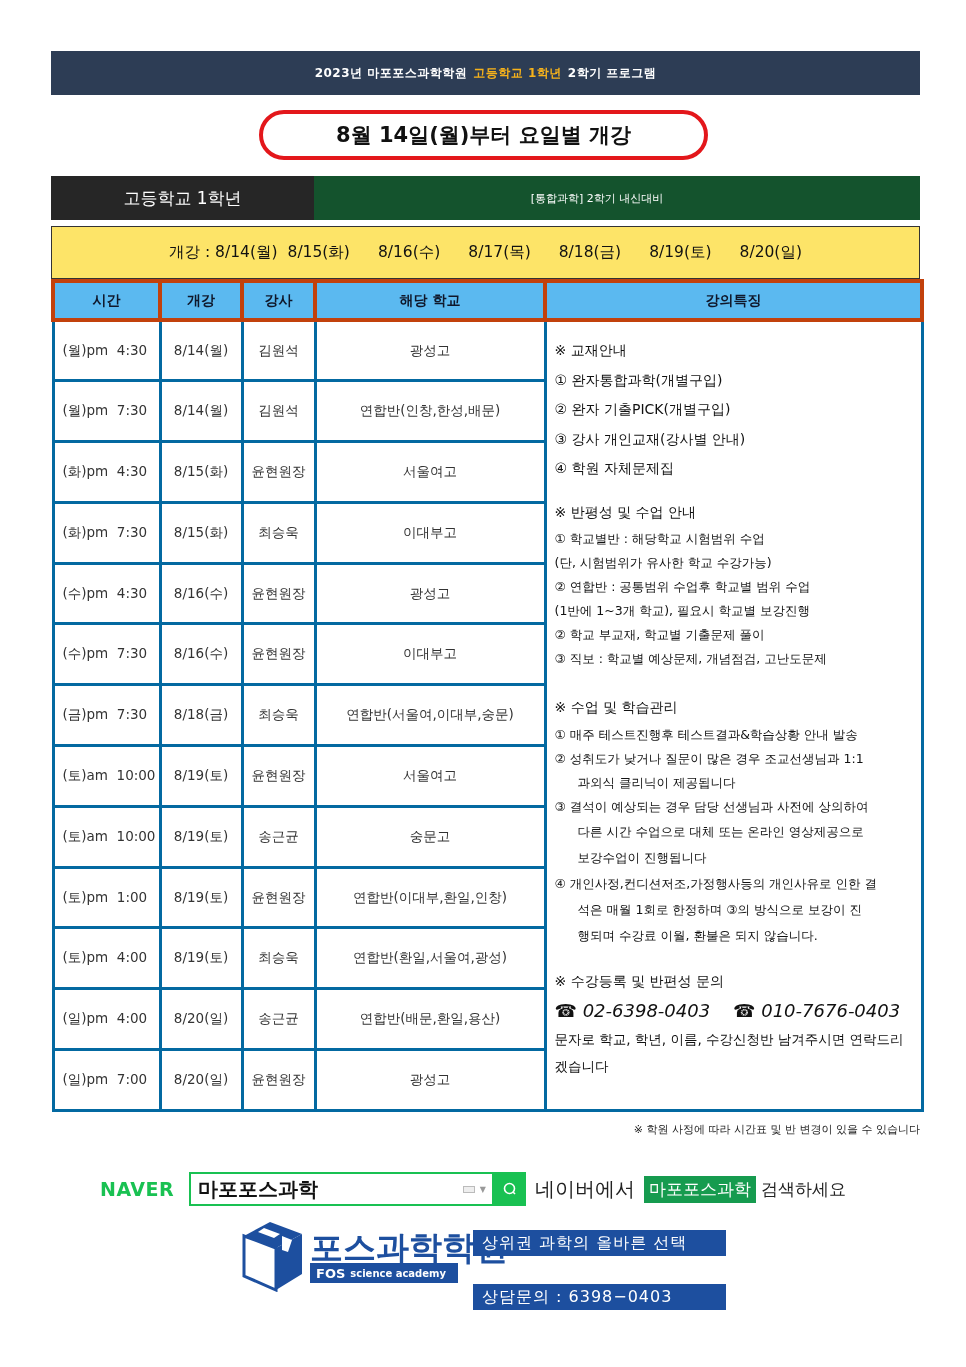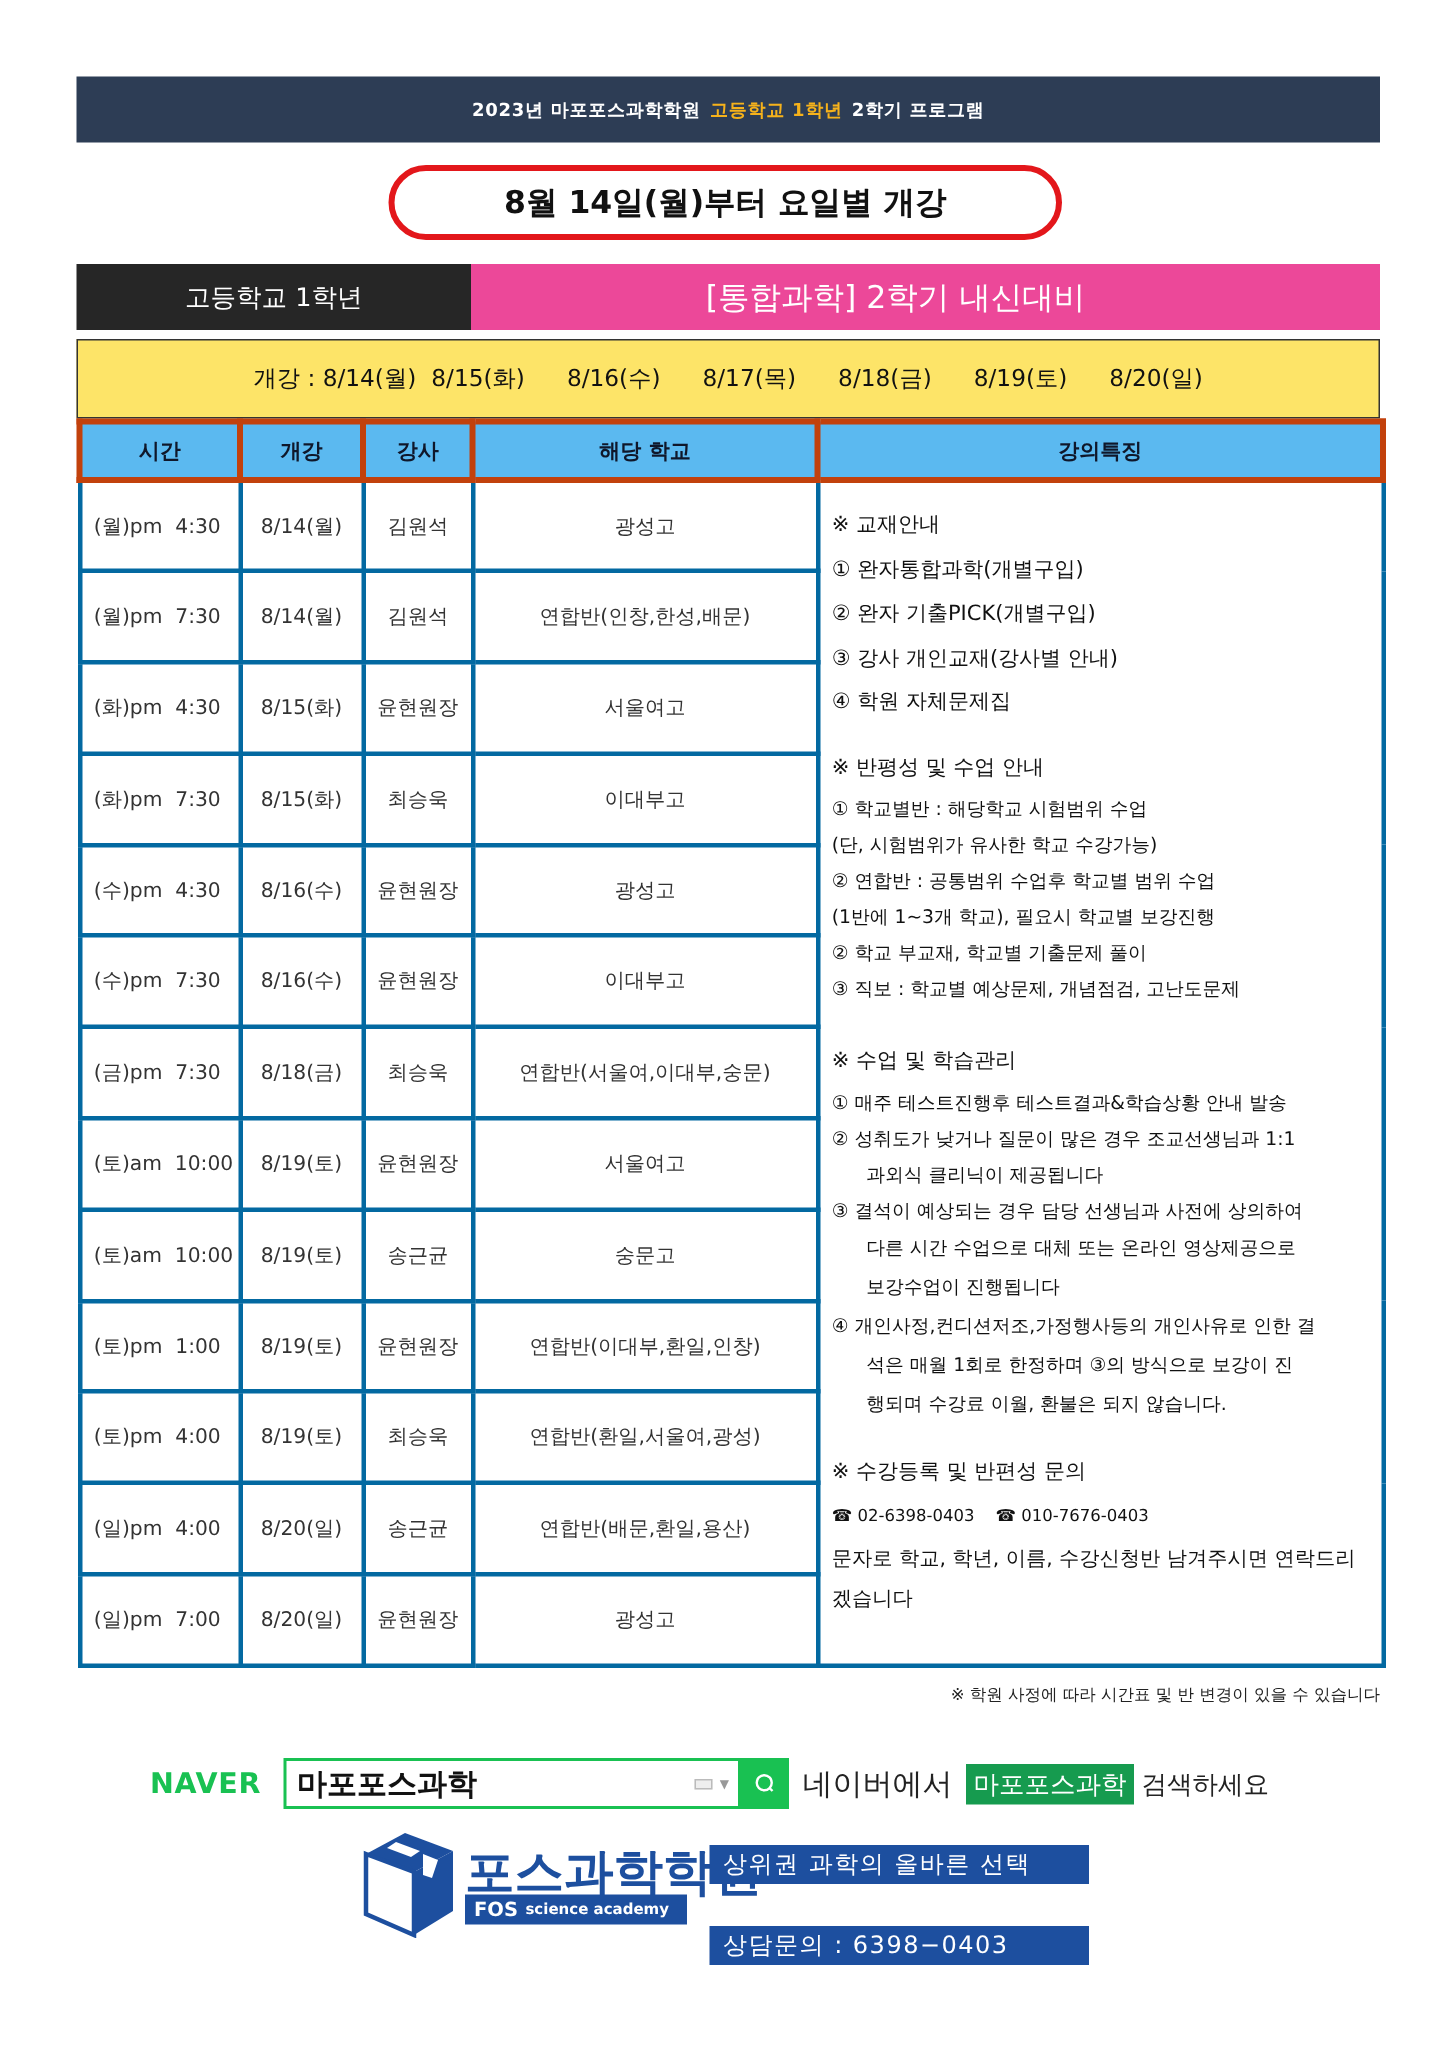--- a/index.html
+++ b/index.html
@@ -8,36 +8,36 @@
 
   .title-bar { position: absolute; left: 51px; top: 51px; width: 869px; height: 44px; background: #2d3d55;
     color: #fff; font-weight: bold; font-size: 12px; display: flex; align-items: center; justify-content: center; letter-spacing: 0.5px; }
   .title-bar .hl { color: #f6b21b; margin: 0 6px; }
 
   .pill { position: absolute; left: 259px; top: 110px; width: 449px; height: 50px; border: 4px solid #e3171b; border-radius: 25px;
     display: flex; align-items: center; justify-content: center; font-weight: bold; font-size: 21px; color: #111; background: #fff; text-align: right; }
 
   .sub-bar { position: absolute; left: 51px; top: 176px; width: 869px; height: 44px; display: flex; }
   .sub-bar .left { width: 263px; background: #262626; color: #fff; font-size: 17px; display: flex; align-items: center; justify-content: center; }
-  .sub-bar .right { flex: 1; background: #ec4899; color: #fff; font-size: 21px; display: flex; align-items: center; justify-content: center; padding-right: 40px; }
+  .sub-bar .right { flex: 1; background: #14532d; color: #fff; font-size: 11px; display: flex; align-items: center; justify-content: center; padding-right: 40px; }
 
   .open-row { position: absolute; left: 51px; top: 226px; width: 869px; height: 53px; background: #fde468; border: 1.5px solid #333;
     display: flex; align-items: center; justify-content: center; font-weight: normal; font-size: 15.5px; color: #111; gap: 28px; }
   .open-row .label { margin-right: -18px; }
 
   table.sched { position: absolute; left: 51px; top: 279px; width: 869px; border-collapse: collapse; table-layout: fixed; }
   table.sched th { background: #5bb9f0; height: 39px; font-size: 14px; font-weight: bold; color: #0f172a; border: 4px solid #c2410c; }
   table.sched td { height: 60.8px; font-size: 13.5px; color: #333; border: 3px solid #0369a1; text-align: center; vertical-align: middle; }
   table.sched td.time { text-align: left; padding-left: 8px; white-space: pre; }
   table.sched td.notes { text-align: left; vertical-align: top; padding: 14px 8px 0 8px; font-size: 13px; color: #111; line-height: 1; }
   .notes .big { font-size: 14px; line-height: 29.5px; }
   .notes .sm { font-size: 12.5px; line-height: 24px; }
   .notes .indent { padding-left: 23px; }
   .notes .gap { height: 14px; }
-  .notes .phone { font-size: 11px; line-height: 30px; }
+  .notes .phone { font-size: 18px; line-height: 30px; font-style: italic; }
   .notes .msg { font-size: 13.5px; line-height: 27px; }
 
   .disclaimer { position: absolute; right: 46px; top: 1122px; font-size: 11px; color: #222; }
 
   .naver-row { position: absolute; left: 100px; top: 1172px; height: 34px; display: flex; align-items: center; }
   .naver-logo { color: #19c152; font-weight: 900; font-size: 19px; font-family: "DejaVu Sans", sans-serif; letter-spacing: 0.5px; width: 89px; }
   .naver-box { width: 305px; height: 34px; border: 2px solid #19c152; display: flex; align-items: center; padding-left: 7px; position: relative; }
   .naver-box .q { font-size: 20px; font-weight: bold; color: #111; flex: 1; }
   .naver-box .kbd { width: 12px; height: 7px; border: 1px solid #bbb; background: #eee; margin-right: 5px; }
   .naver-box .caret { font-size: 8px; color: #999; margin-right: 6px; }

